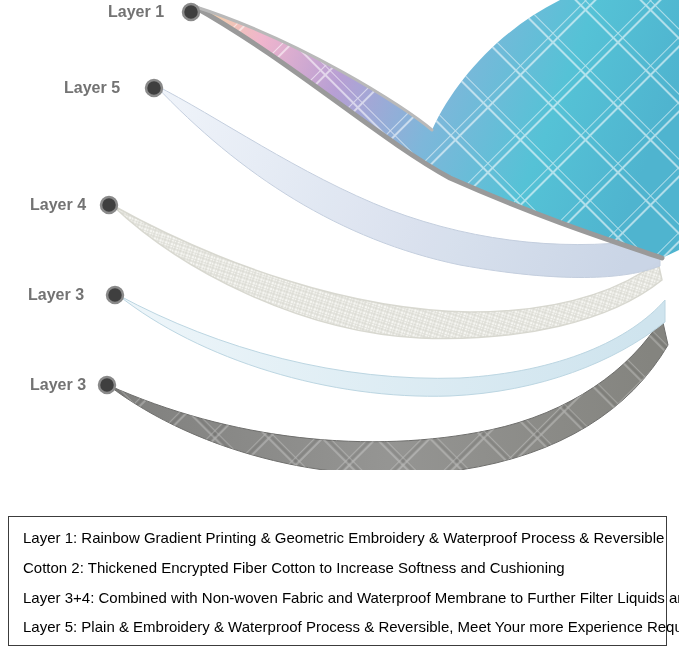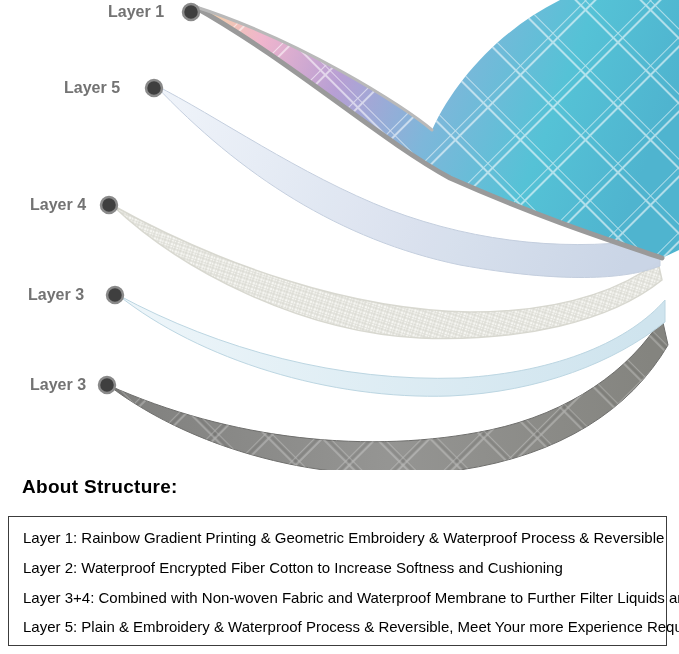--- a/index.html
+++ b/index.html
@@ -123,22 +123,21 @@
     <circle cx="115" cy="295" r="8" fill="#3f3f3f" stroke="#8a8a8a" stroke-width="2.5"></circle>
     <circle cx="107" cy="385" r="8" fill="#3f3f3f" stroke="#8a8a8a" stroke-width="2.5"></circle>
   </svg>
 
   <div class="layer-label" style="left:108px; top:3px;">Layer 1</div>
   <div class="layer-label" style="left:64px;  top:79px;">Layer 5</div>
   <div class="layer-label" style="left:30px;  top:196px;">Layer 4</div>
   <div class="layer-label" style="left:28px;  top:286px;">Layer 3</div>
   <div class="layer-label" style="left:30px;  top:376px;">Layer 3</div>
 
-  <div class="about-heading">About Structure:</div>
 
   <div class="about-box">
     <div class="about-line">Layer 1: Rainbow Gradient Printing &amp; Geometric Embroidery &amp; Waterproof Process &amp; Reversible</div>
-    <div class="about-line">Layer 2: Waterproof Encrypted Fiber Cotton to Increase Softness and Cushioning</div>
+    <div class="about-line">Cotton 2: Thickened Encrypted Fiber Cotton to Increase Softness and Cushioning</div>
     <div class="about-line">Layer 3+4: Combined with Non-woven Fabric and Waterproof Membrane to Further Filter Liquids and Stains</div>
     <div class="about-line">Layer 5: Plain &amp; Embroidery &amp; Waterproof Process &amp; Reversible, Meet Your more Experience Requirements</div>
   </div>
 
 </div>
 
 </body></html>

